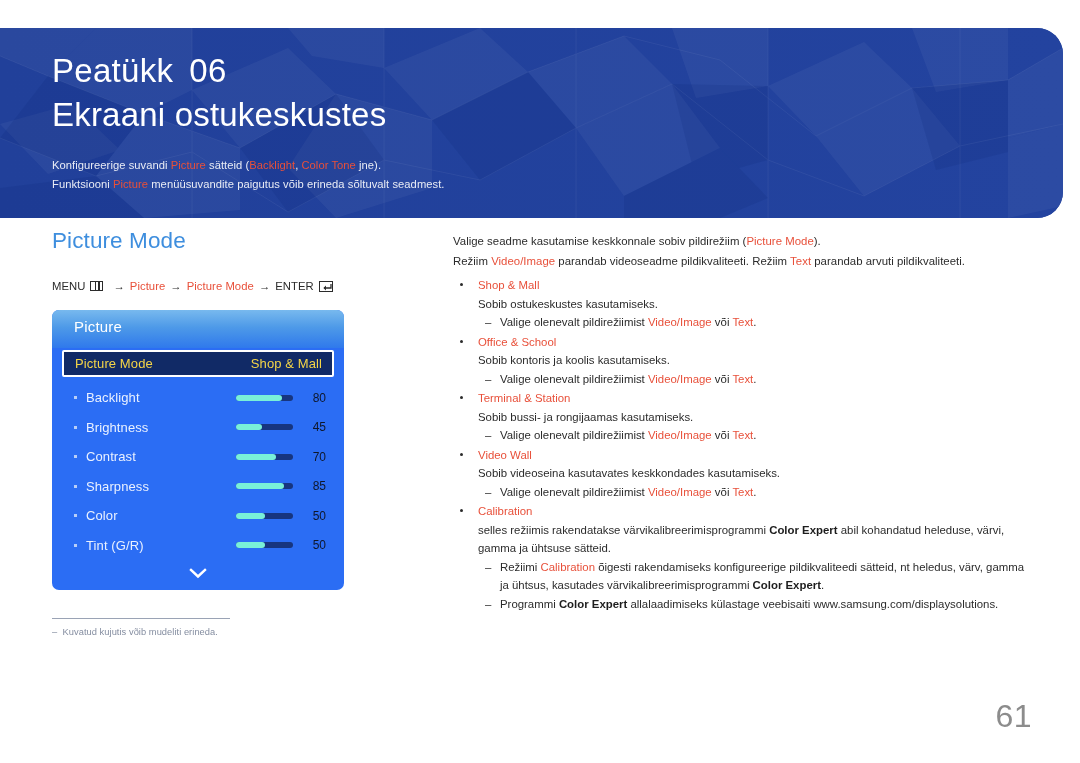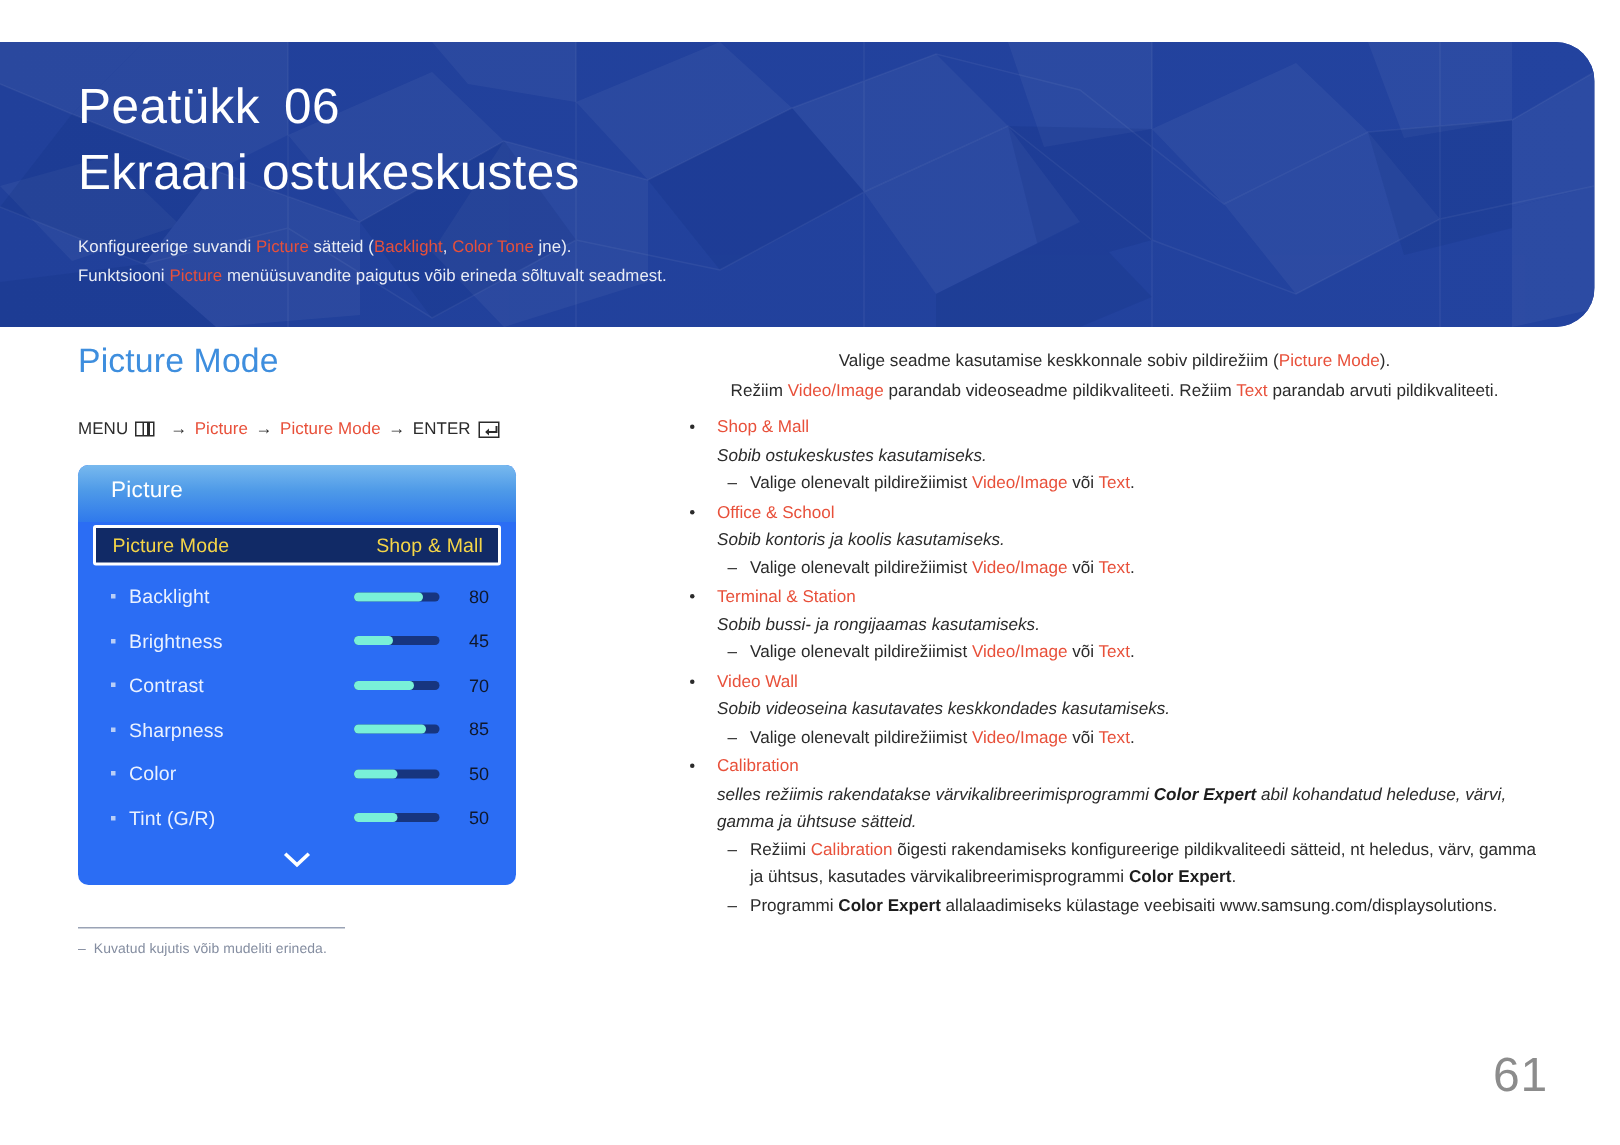--- a/index.html
+++ b/index.html
@@ -234,21 +234,20 @@
     position: absolute;
     left: 453px;
     top: 232px;
     width: 580px;
     color: #2b2b2b;
   }
   .intro-p {
     font-size: 11.4px;
     line-height: 19.5px;
     letter-spacing: 0.02px;
-    text-align: center;
   }
   .red { color: #e8503a; }
   .bold { font-weight: bold; color: #1d1d1d; }
 
   .bullets { margin-top: 5px; }
   .b-item { margin-bottom: 1px; }
   .b-head {
     position: relative;
     padding-left: 25px;
     font-size: 11.4px;
@@ -262,21 +261,20 @@
     top: 7px;
     width: 3.4px; height: 3.4px;
     border-radius: 50%;
     background: #2b2b2b;
   }
   .b-body {
     padding-left: 25px;
     font-size: 11.4px;
     line-height: 18.5px;
     color: #2b2b2b;
-    font-style: italic;
   }
   .b-sub {
     position: relative;
     padding-left: 47px;
     font-size: 11.4px;
     line-height: 18.5px;
     color: #2b2b2b;
   }
   .b-sub::before {
     content: "–";

